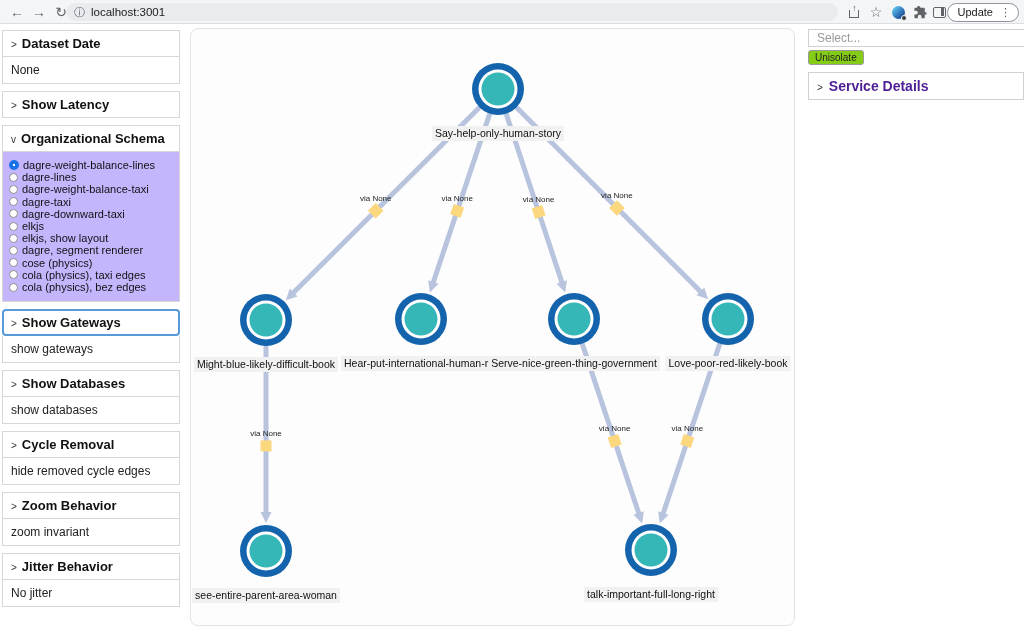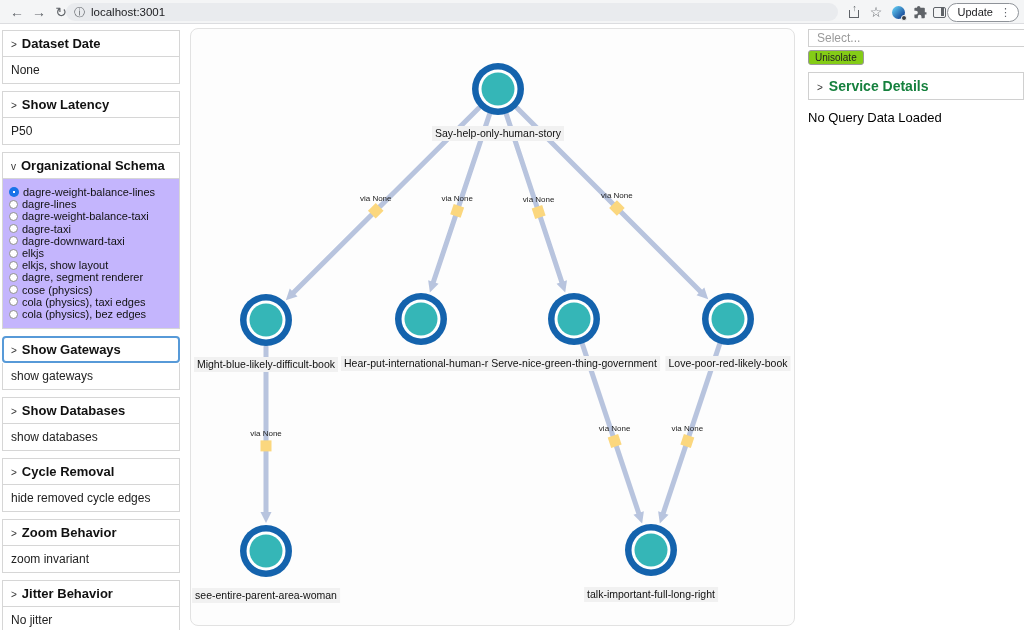--- a/index.html
+++ b/index.html
@@ -66,21 +66,21 @@
   .rightpanel { position:absolute; left:808px; top:4px; width:216px; }
   .select-input { width:252px; height:18px; border:1px solid #d0d0d0; font-size:12px;
     color:#222; padding:0 8px; outline:none; background:#fff;
     font-family:"Liberation Sans","DejaVu Sans",sans-serif; }
   .select-input::placeholder { color:#9a9a9a; }
   .unisolate-btn { margin-top:3px; font-size:10px; color:#222; background:#84cc16;
     border:1px solid #9a9a9a; border-radius:3px; padding:1px 6px; cursor:pointer;
     font-family:"Liberation Sans","DejaVu Sans",sans-serif; }
   .svc-box { margin-top:7px; border:1px solid #d0d0d0; background:#fff; padding:5px 8px;
     display:flex; align-items:baseline; gap:6px; cursor:pointer; }
-  .svc-title { font-size:14px; font-weight:bold; color:#15803d; }
+  .svc-title { font-size:14px; font-weight:bold; color:#4c1d95; }
   .no-data { margin-top:10px; font-size:13px; color:#000; }
 </style>
 </head>
 <body>
 
 <div class="toolbar">
   <div class="tb-ic" style="left:6px;width:22px">
       <span>←</span>
     </div>
   <div class="tb-ic" style="left:28px;width:22px">
@@ -135,21 +135,20 @@
         <span class="sec-title">Dataset Date</span>
       </div>
       <div class="sec-value">None</div>
     </div>
 
     <div class="section">
       <div class="sec-header">
         <span class="chev">&gt;</span>
         <span class="sec-title">Show Latency</span>
       </div>
-      <div class="sec-value">P50</div>
     </div>
 
     <div class="section">
       <div class="sec-header">
         <span class="chev">v</span>
         <span class="sec-title">Organizational Schema</span>
       </div>
       <div class="radio-body" id="radio-list">
           <label class="radio-row">
             <span class="radio sel"></span>
@@ -318,16 +317,15 @@
   </div>
 
   <div class="rightpanel">
     <input class="select-input" placeholder="Select..." style="">
     <br>
     <button class="unisolate-btn">Unisolate</button>
     <div class="svc-box">
       <span class="chev">&gt;</span>
       <span class="svc-title">Service Details</span>
     </div>
-    <div class="no-data">No Query Data Loaded</div>
   </div>
 
 </div>
 
 </body></html>

